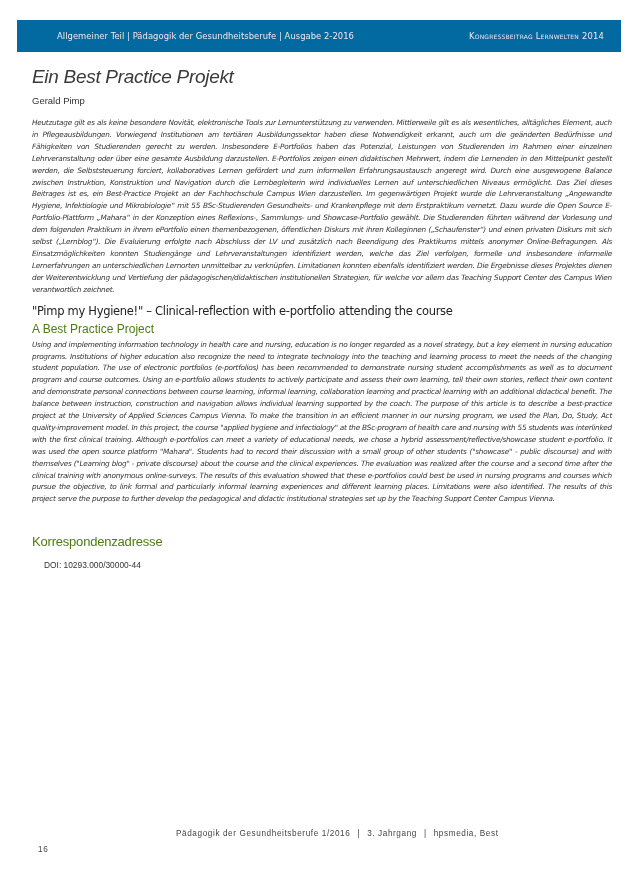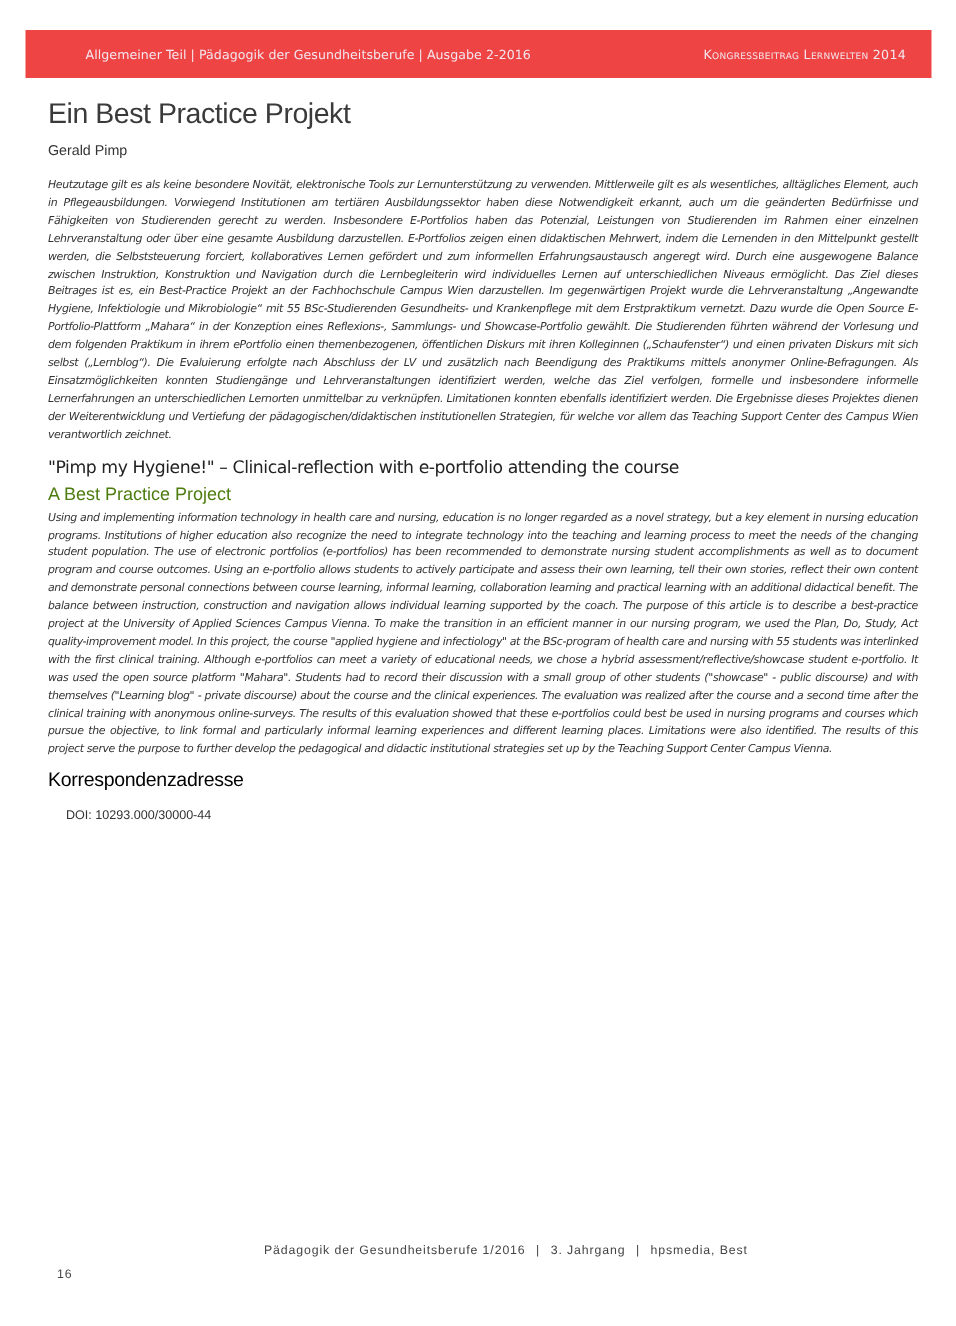--- a/index.html
+++ b/index.html
@@ -1,27 +1,27 @@
 <!DOCTYPE html>
 <html><head>
 <meta charset="utf-8">
 <style>
   html, body { margin: 0; padding: 0; background: #ffffff; }
   body { width: 637px; height: 884px; position: relative; overflow: hidden; font-family: "DejaVu Sans", sans-serif; color: #222; }
-  .header-bar { position: absolute; left: 17px; top: 20px; width: 604px; height: 32px; background: #ef4444; display: flex; align-items: center; justify-content: space-between; padding: 0 17px 0 40px; box-sizing: border-box; }
+  .header-bar { position: absolute; left: 17px; top: 20px; width: 604px; height: 32px; background: #0369a1; display: flex; align-items: center; justify-content: space-between; padding: 0 17px 0 40px; box-sizing: border-box; }
   .header-left { color: #f4e6ee; font-size: 8.4px; letter-spacing: 0.05px; }
   .header-right { color: #f4e6ee; font-size: 8.4px; font-variant: small-caps; letter-spacing: 0.2px; }
   .content { position: absolute; left: 32px; top: 62px; width: 580px; }
   h1 { margin: 0; font-family: "DejaVu Sans", sans-serif; font-weight: normal; font-size: 23.2px; line-height: 28px; color: #1f1f1f; letter-spacing: -0.6px; }
-  .subtitle { margin: 3px 0 0 0; font-size: 19px; line-height: 24px; color: #3a3a3a; font-weight: normal; letter-spacing: -0.3px; font-family: "Liberation Sans", sans-serif; }
+  .subtitle { margin: 3px 0 0 0; font-size: 19px; line-height: 24px; color: #3a3a3a; font-weight: normal; letter-spacing: -0.3px; font-family: "Liberation Sans", sans-serif; font-style: italic; }
   .author { margin: 6px 0 0 0; font-size: 9.5px; color: #333; font-family: "Liberation Sans", sans-serif; }
   .abstract { margin: 11px 0 0 0; font-family: "DejaVu Sans", sans-serif; font-style: italic; font-size: 7.3px; line-height: 11.9px; color: #333; text-align: justify; letter-spacing: -0.25px; }
   .en-title { margin: 8px 0 0 0; font-size: 11.5px; line-height: 15px; color: #222; font-weight: normal; letter-spacing: -0.3px; }
   .en-subtitle { margin: 3px 0 0 0; font-size: 12px; line-height: 15px; color: #4d7c0f; font-weight: normal; font-family: "Liberation Sans", sans-serif; }
-  .corr-heading { margin: 6px 0 0 0; font-size: 13px; line-height: 17px; color: #000000; font-weight: normal; font-family: "Liberation Sans", sans-serif; letter-spacing: -0.2px; }
+  .corr-heading { margin: 28px 0 0 0; font-size: 13px; line-height: 17px; color: #4d7c0f; font-weight: normal; font-family: "Liberation Sans", sans-serif; letter-spacing: -0.2px; }
   .addr { margin: 14px 0 0 0; font-size: 8.4px; line-height: 11.7px; color: #333; font-family: "Liberation Sans", sans-serif; }
   .doi { margin: 10px 0 0 0; font-size: 8.4px; color: #333; font-family: "Liberation Sans", sans-serif; padding-left: 12px; }
   .footer { position: absolute; left: 38px; top: 829px; width: 570px; font-size: 8.2px; color: #444; font-family: "Liberation Sans", sans-serif; letter-spacing: 0.6px; }
   .footer .page-num { position: absolute; left: 0; top: 16px; }
   .footer .journal { position: absolute; left: 138px; top: 0; white-space: nowrap; }
   .footer .sep { display: inline-block; margin: 0 7px; }
 </style>
 </head>
 <body>
 

